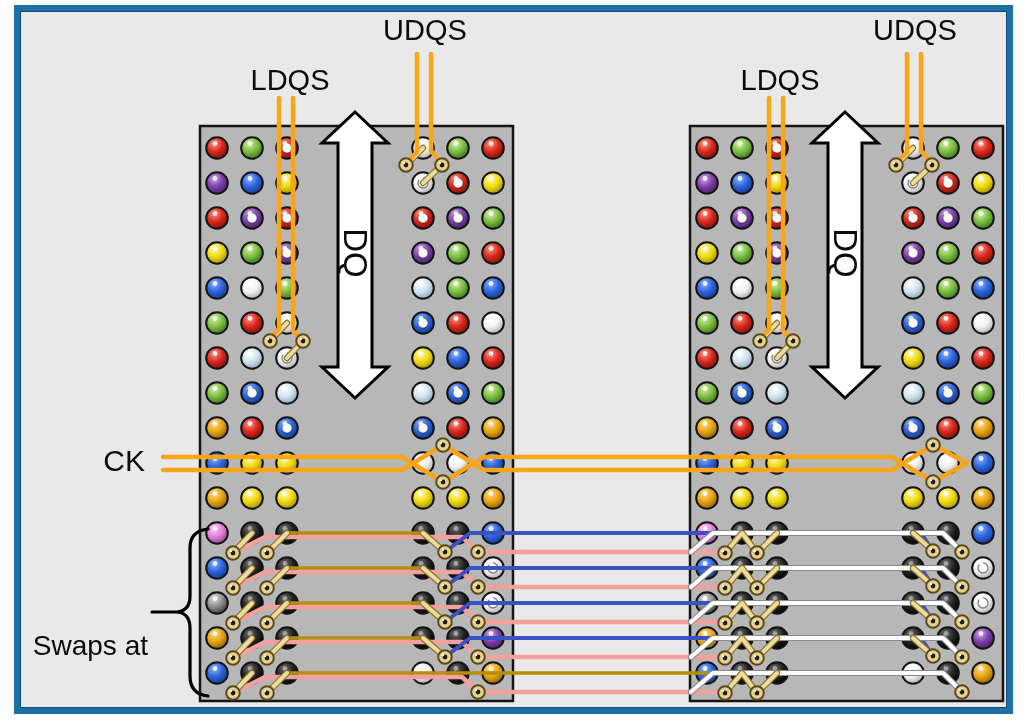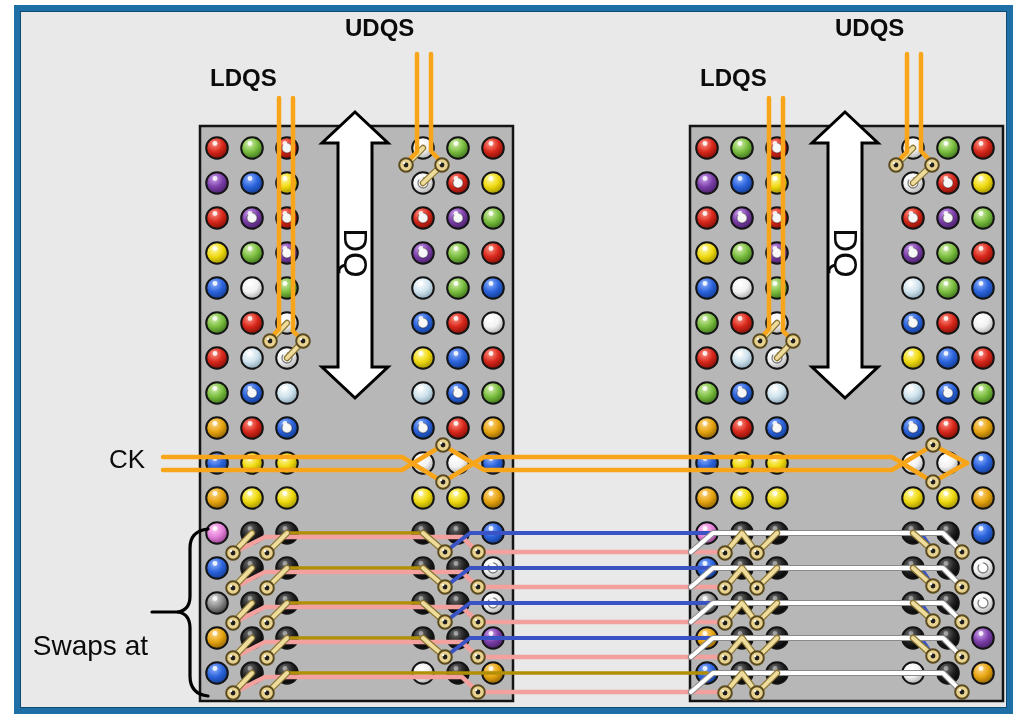--- a/index.html
+++ b/index.html
@@ -2,22 +2,22 @@
 <html><head>
 <meta charset="utf-8">
 <style>
   html,body{margin:0;padding:0;background:#ffffff;width:1024px;height:728px;overflow:hidden;
             font-family:"Liberation Sans", sans-serif;}
   #stage{position:relative;width:1024px;height:728px;}
   .frame{position:absolute;left:14px;top:5px;width:999px;height:709px;box-sizing:border-box;
          border:6px solid #1D6FA6;background:#E9E9E9;box-shadow:inset 0 0 0 1px #0F4B72;}
   svg#cv{position:absolute;left:0;top:0;}
   .lbl{position:absolute;color:#0B0B0B;white-space:pre;}
-  .sig{font-size:24px;text-align:left;font-weight:bold;}
-  .ck{font-size:26px;text-align:right;}
+  .sig{font-size:29px;text-align:center;}
+  .ck{font-size:30px;text-align:right;}
   .dq{font-size:33px;text-align:center;width:100px;height:40px;line-height:40px;
       transform:rotate(90deg);}
   .note{font-size:28px;line-height:37px;text-align:right;width:140px;}
 </style>
 </head>
 <body>
 
 <div id="stage">
   <div class="frame"></div>
   <svg id="cv" width="1024" height="728">

